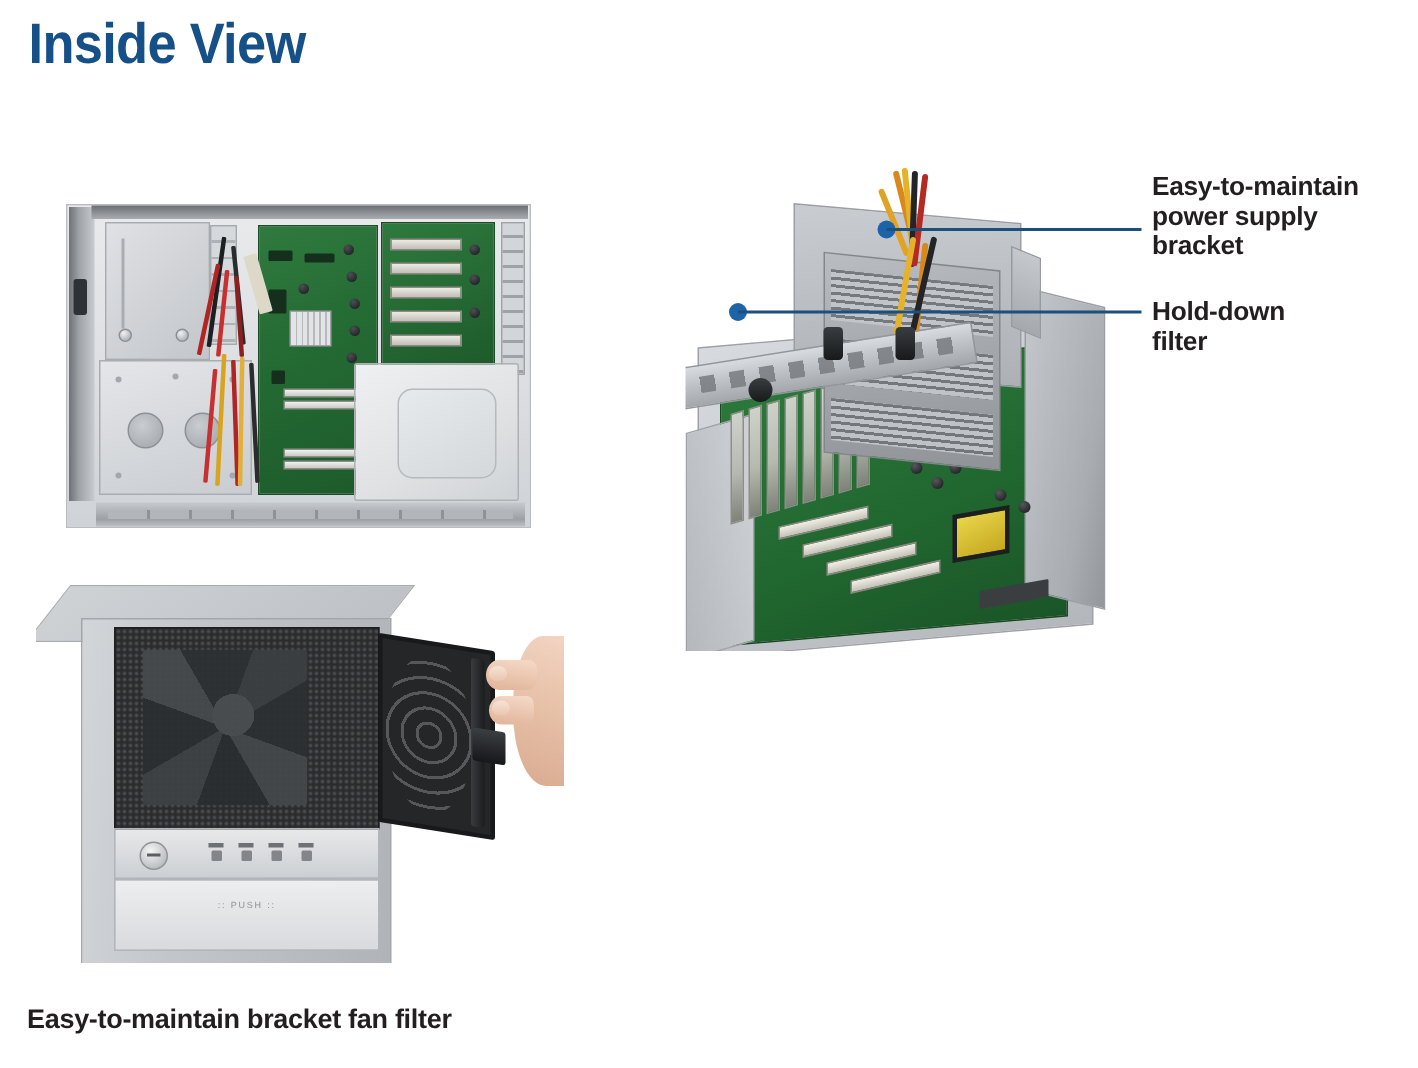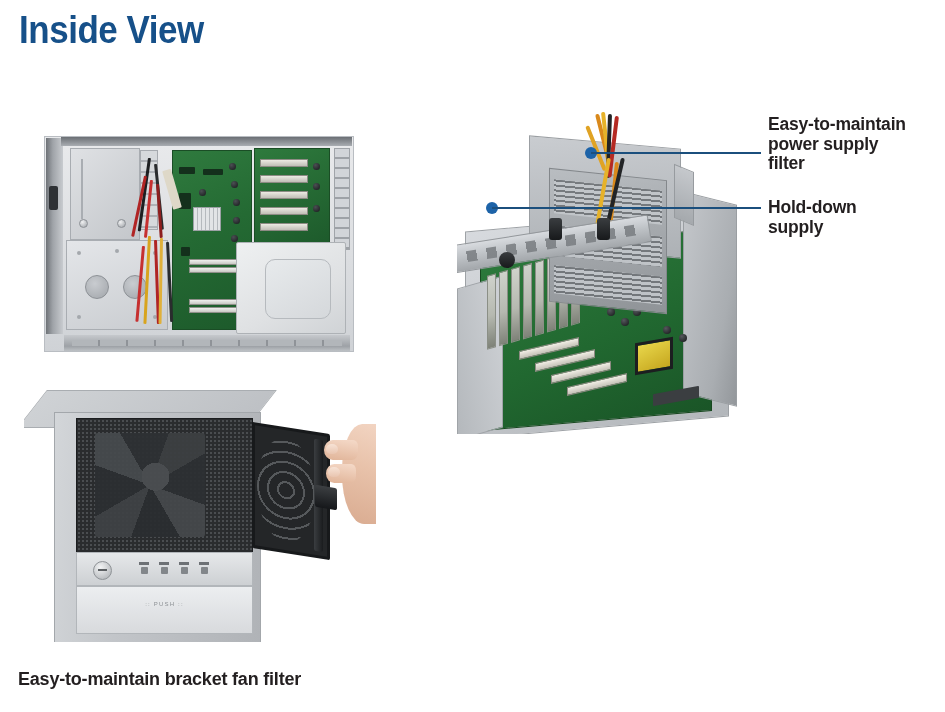--- a/index.html
+++ b/index.html
@@ -733,23 +733,23 @@
     <div class="pf-nail" style="left:2px;  top:20px;"></div>
     <div class="pf-nail" style="left:4px;  top:43px;"></div>
   </div>
 </div>
 
 <div class="callout-dot" style="left:585px; top:147px;"></div>
 <div class="callout-line" style="left:591px; top:152px; width:170px;"></div>
 <div class="callout-label" style="left:768px; top:115px;">
   <div>Easy-to-maintain</div>
   <div>power supply</div>
-  <div>filter</div>
+  <div>bracket</div>
 </div>
 
 <div class="callout-dot" style="left:486px; top:202px;"></div>
 <div class="callout-line" style="left:492px; top:207px; width:269px;"></div>
 <div class="callout-label" style="left:768px; top:198px;">
   <div>Hold-down</div>
-  <div>supply</div>
+  <div>filter</div>
 </div>
 
 <div id="caption-fan-filter">Easy-to-maintain bracket fan filter</div>
 
 </body></html>

